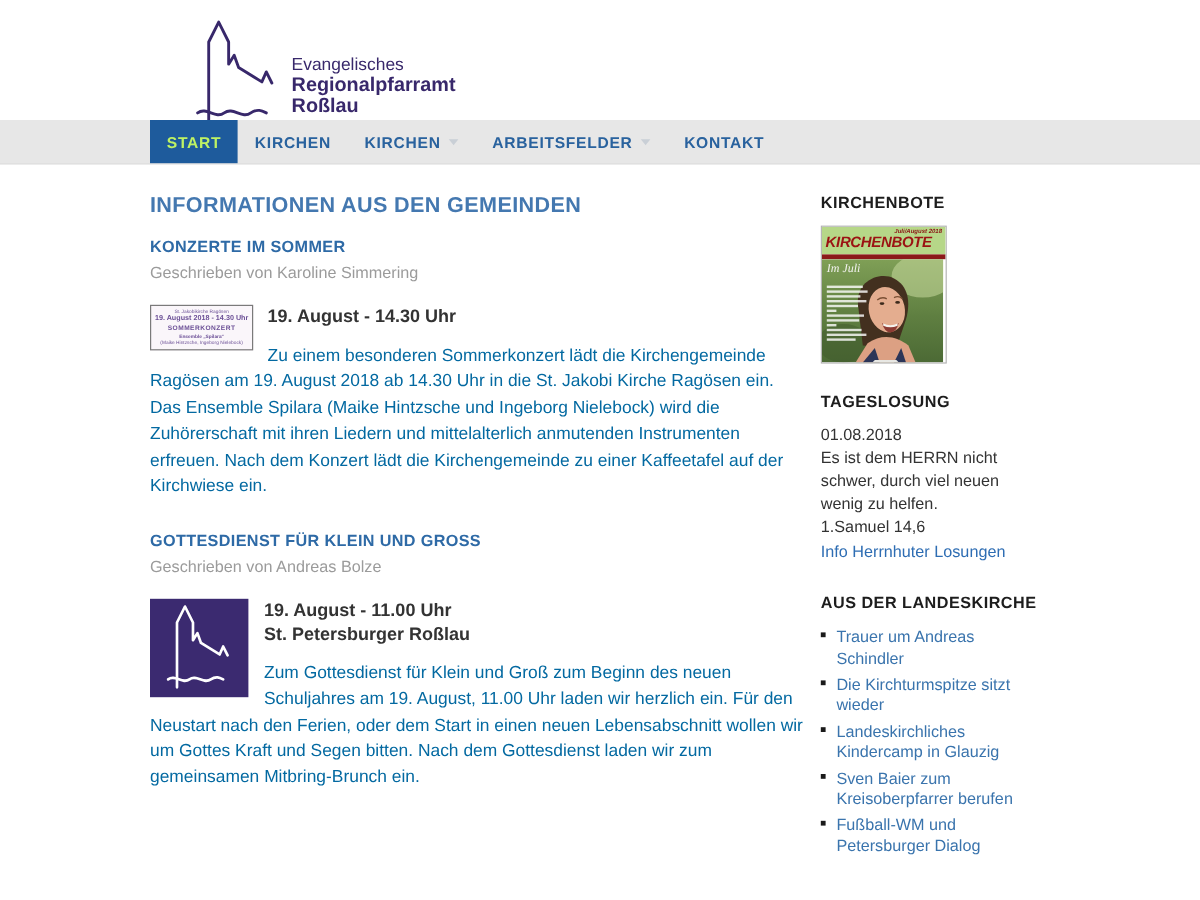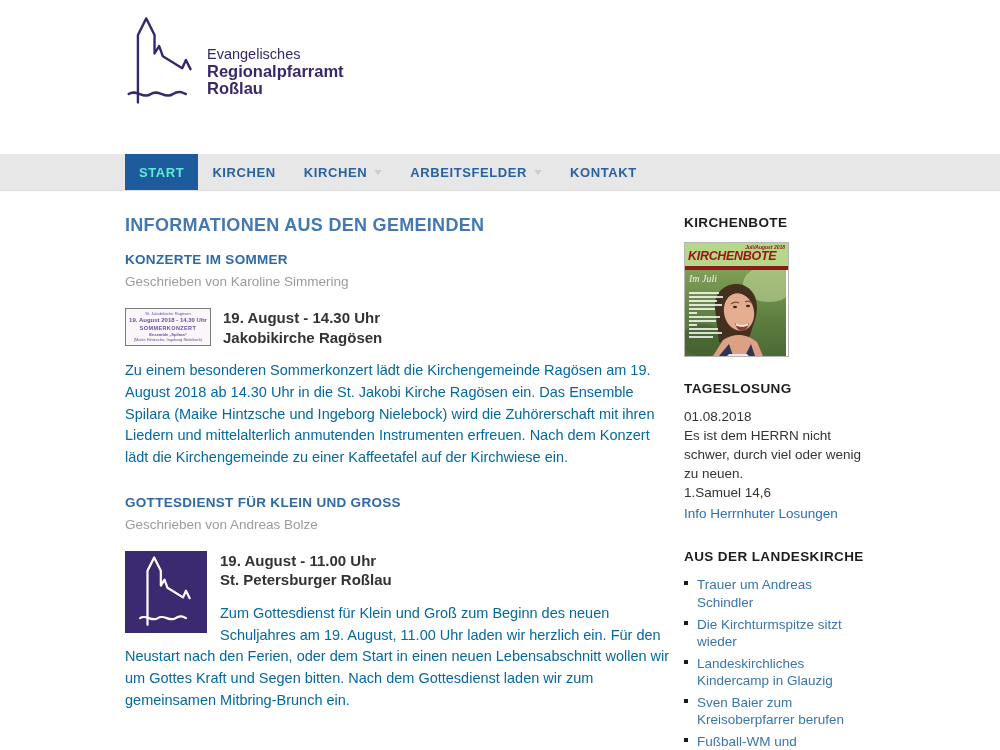--- a/index.html
+++ b/index.html
@@ -1,32 +1,32 @@
 <!DOCTYPE html>
 <html><head>
 <meta charset="utf-8">
 <style>
   html,body{margin:0;padding:0;}
   body{
     width:1000px;height:750px;overflow:hidden;background:#ffffff;
     font-family:"Liberation Sans", sans-serif;color:#3a3a3a;
   }
   
-  .header{height:154px;background:#fff;}
+  .header{height:100px;background:#fff;padding-left:36px;}
   .logo-wrap{margin-left:125px;padding-top:12px;display:flex;cursor:pointer;width:260px;}
   .logo-svg{width:72px;height:94px;}
   .logo-text{margin-left:10px;margin-top:34px;color:#38286b;line-height:17px;}
   .logo-line1{font-size:14.5px;}
   .logo-line2,.logo-line3{font-size:16.5px;font-weight:bold;}
   
   .navbar{background:#e7e7e7;height:36px;border-bottom:1px solid #dedede;}
   .nav-inner{margin-left:125px;display:flex;height:36px;}
   .nav-item{display:flex;align-items:center;padding:0 14px;font-size:13px;
     letter-spacing:0.6px;font-weight:bold;color:#29629e;cursor:pointer;white-space:nowrap;}
-  .nav-item.active{background:#1e5b9c;color:#5eead4;}
+  .nav-item.active{background:#1e5b9c;color:#bef264;}
   .chev{width:0;height:0;border-left:4px solid transparent;border-right:4px solid transparent;
     border-top:5px solid #c9cfd6;margin-left:7px;}
   
   .container{display:flex;margin-left:125px;padding-top:18px;}
   .main-col{width:545px;}
   .side-col{width:180px;margin-left:14px;}
   
   .page-title{color:#4478b0;font-size:18px;font-weight:bold;letter-spacing:0.3px;margin:6px 0 16px;}
   .article{margin-bottom:26px;}
   .article:after{content:"";display:block;clear:both;}
@@ -119,21 +119,20 @@
       <div class="byline">Geschrieben von Karoline Simmering</div>
       <div class="flyer-thumb">
         <div class="t1">St. Jakobikirche Ragösen</div>
         <div class="t2">19. August 2018 - 14.30 Uhr</div>
         <div class="t3">SOMMERKONZERT</div>
         <div class="t4">Ensemble „Spilara“</div>
         <div class="t5">(Maike Hintzsche, Ingeborg Nielebock)</div>
       </div>
       <div class="event-block">
         <div>19. August - 14.30 Uhr</div>
-        <div>Jakobikirche Ragösen</div>
       </div>
       <div class="article-body">Zu einem besonderen Sommerkonzert lädt die Kirchengemeinde Ragösen am 19. August 2018 ab 14.30 Uhr in die St. Jakobi Kirche Ragösen ein. Das Ensemble Spilara (Maike Hintzsche und Ingeborg Nielebock) wird die Zuhörerschaft mit ihren Liedern und mittelalterlich anmutenden Instrumenten erfreuen. Nach dem Konzert lädt die Kirchengemeinde zu einer Kaffeetafel auf der Kirchwiese ein.</div>
     </div>
 
     <div class="article">
       <div class="article-title">GOTTESDIENST FÜR KLEIN UND GROSS</div>
       <div class="byline">Geschrieben von Andreas Bolze</div>
       <div class="church-thumb">
         <span>
           <svg width="68" height="74" viewBox="0 0 78 100" fill="none" stroke="#ffffff" stroke-width="3" stroke-linecap="round" stroke-linejoin="round">
@@ -204,21 +203,21 @@
             <div style="width:8px"></div>
           <div style="width:29px"></div>
             <div style="width:33px"></div>
             <div style="width:24px"></div>
         </div>
       </div>
     </div>
 
     <div class="side-heading">TAGESLOSUNG</div>
     <div class="losung">01.08.2018</div>
-    <div class="losung">Es ist dem HERRN nicht schwer, durch viel oder wenig zu neuen.</div>
+    <div class="losung">Es ist dem HERRN nicht schwer, durch viel neuen wenig zu helfen.</div>
     <div class="losung">1.Samuel 14,6</div>
     <div class="losung-link">Info Herrnhuter Losungen</div>
 
     <div class="side-gap"></div>
 
     <div class="side-heading">AUS DER LANDESKIRCHE</div>
     <ul class="lk-list">
       <li>
         <span class="lk-link">Trauer um Andreas Schindler</span>
       </li>

